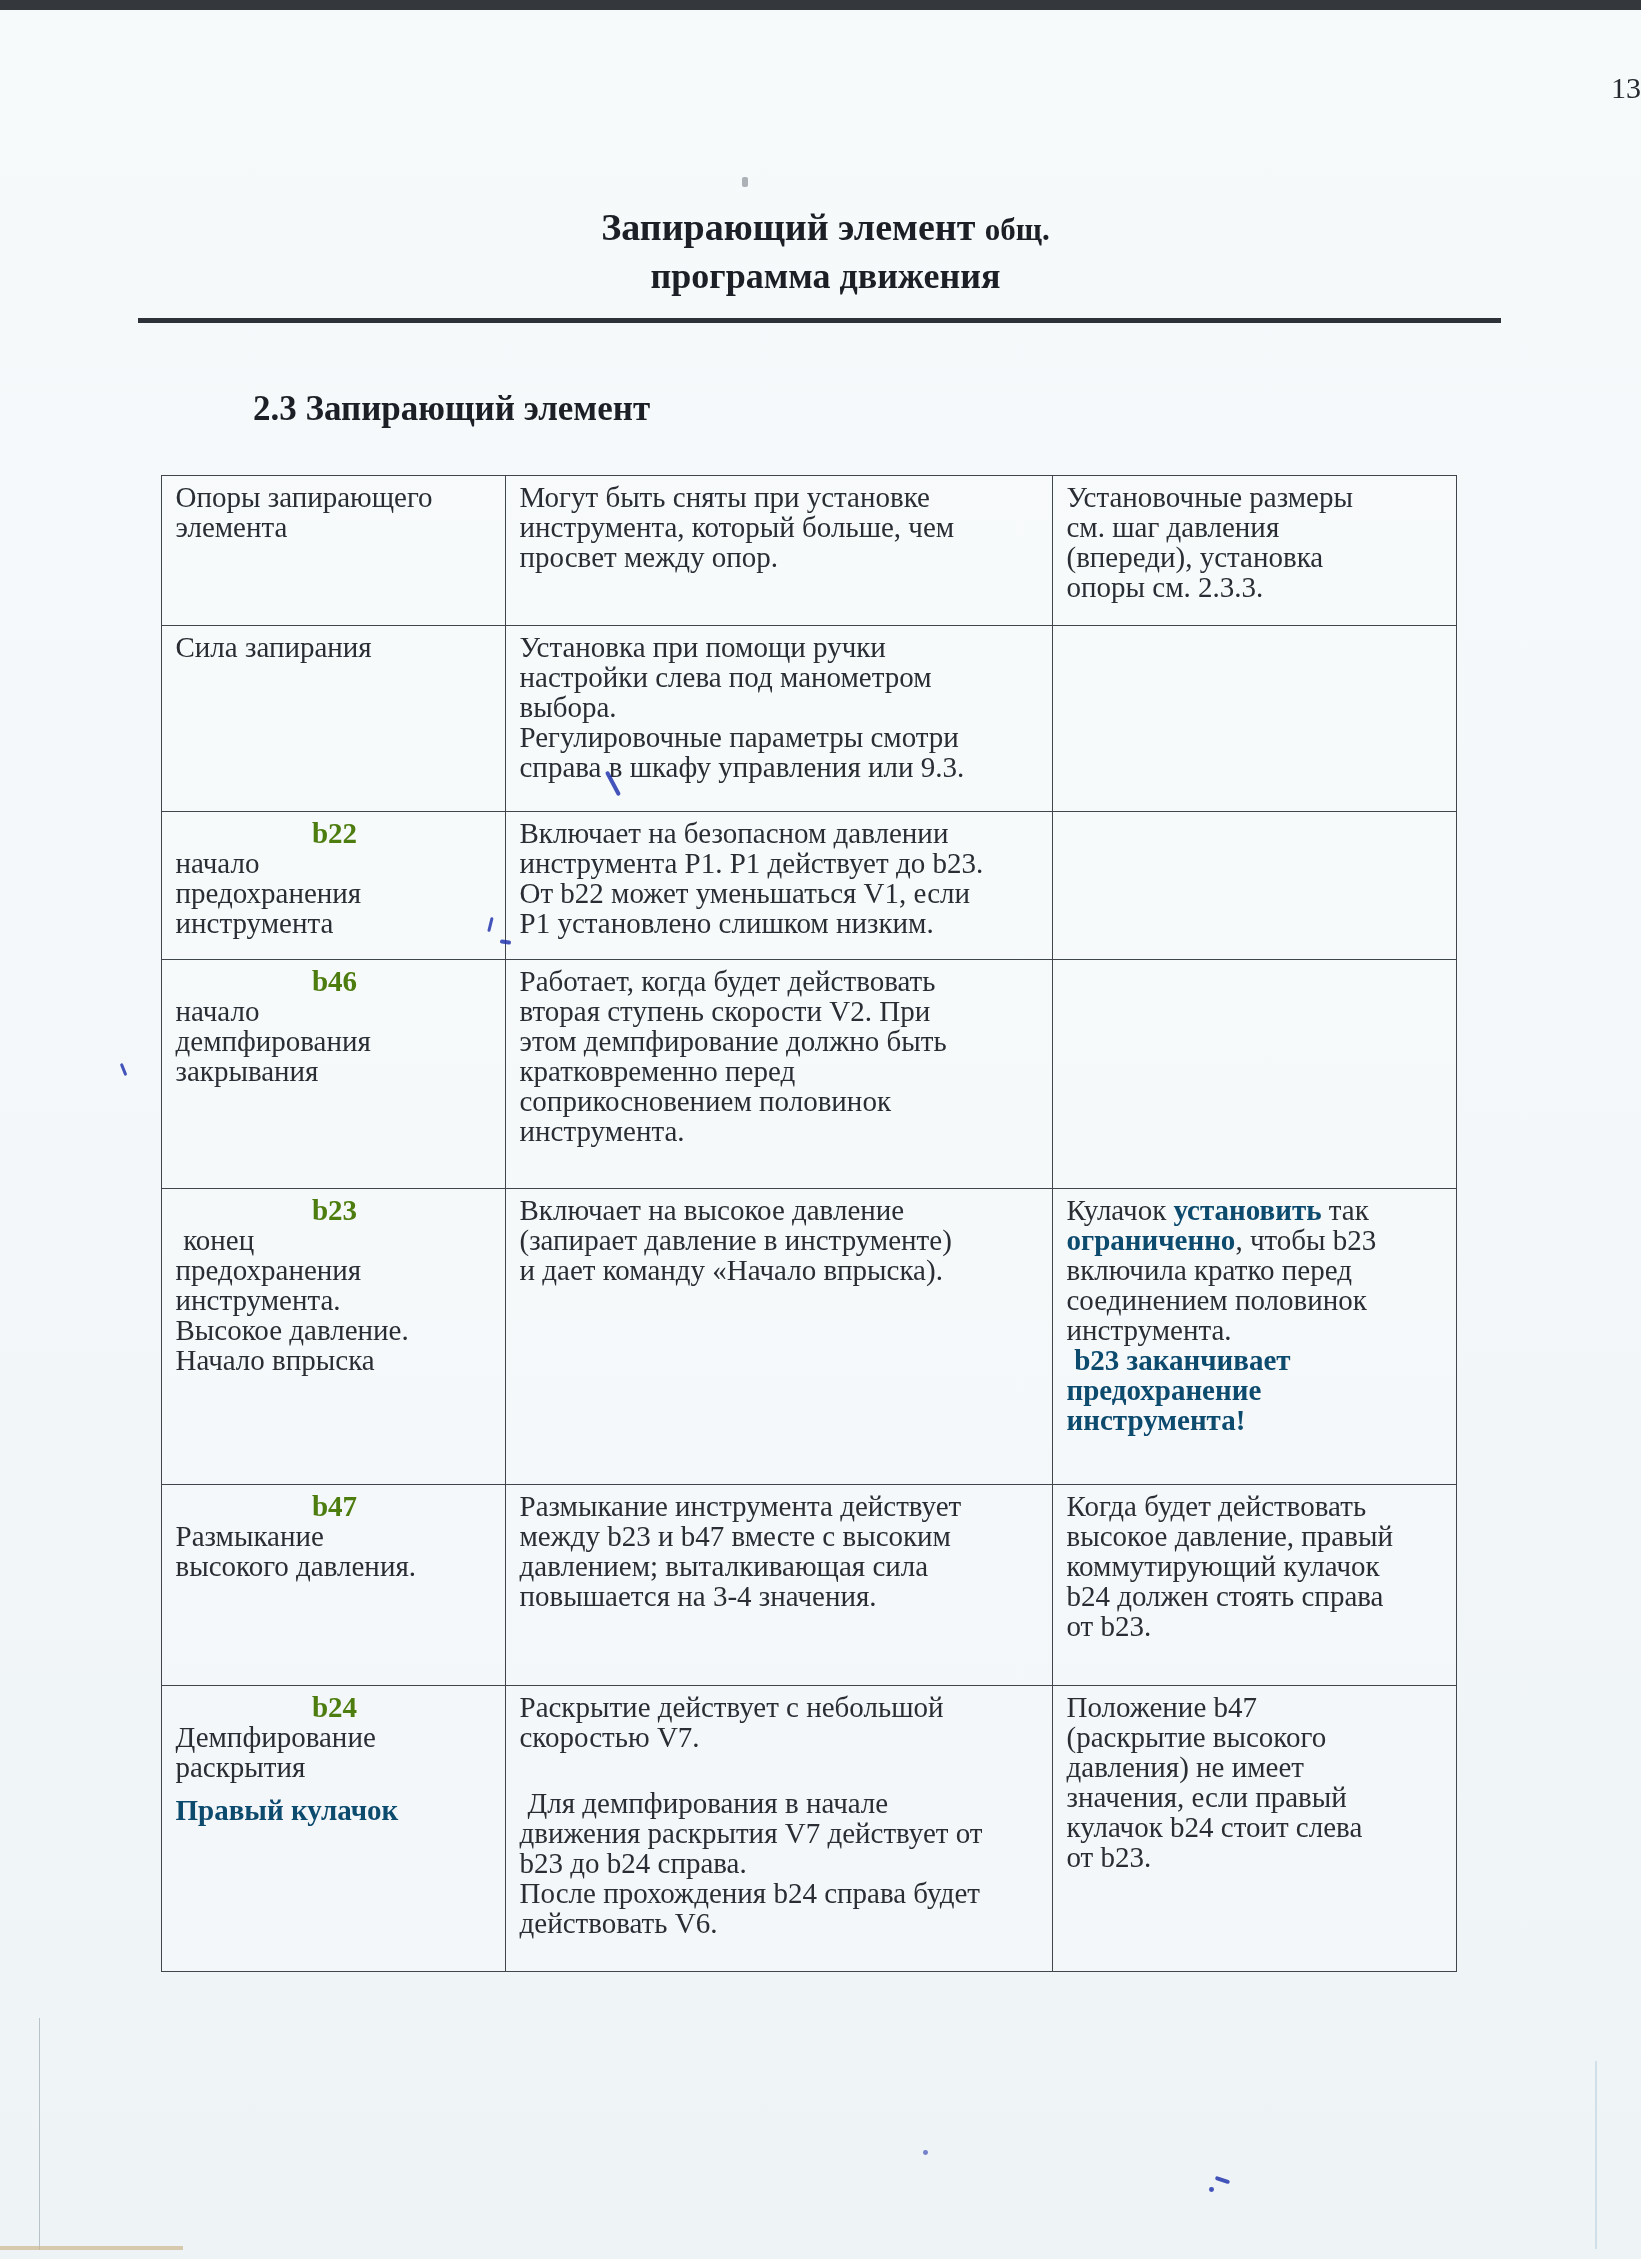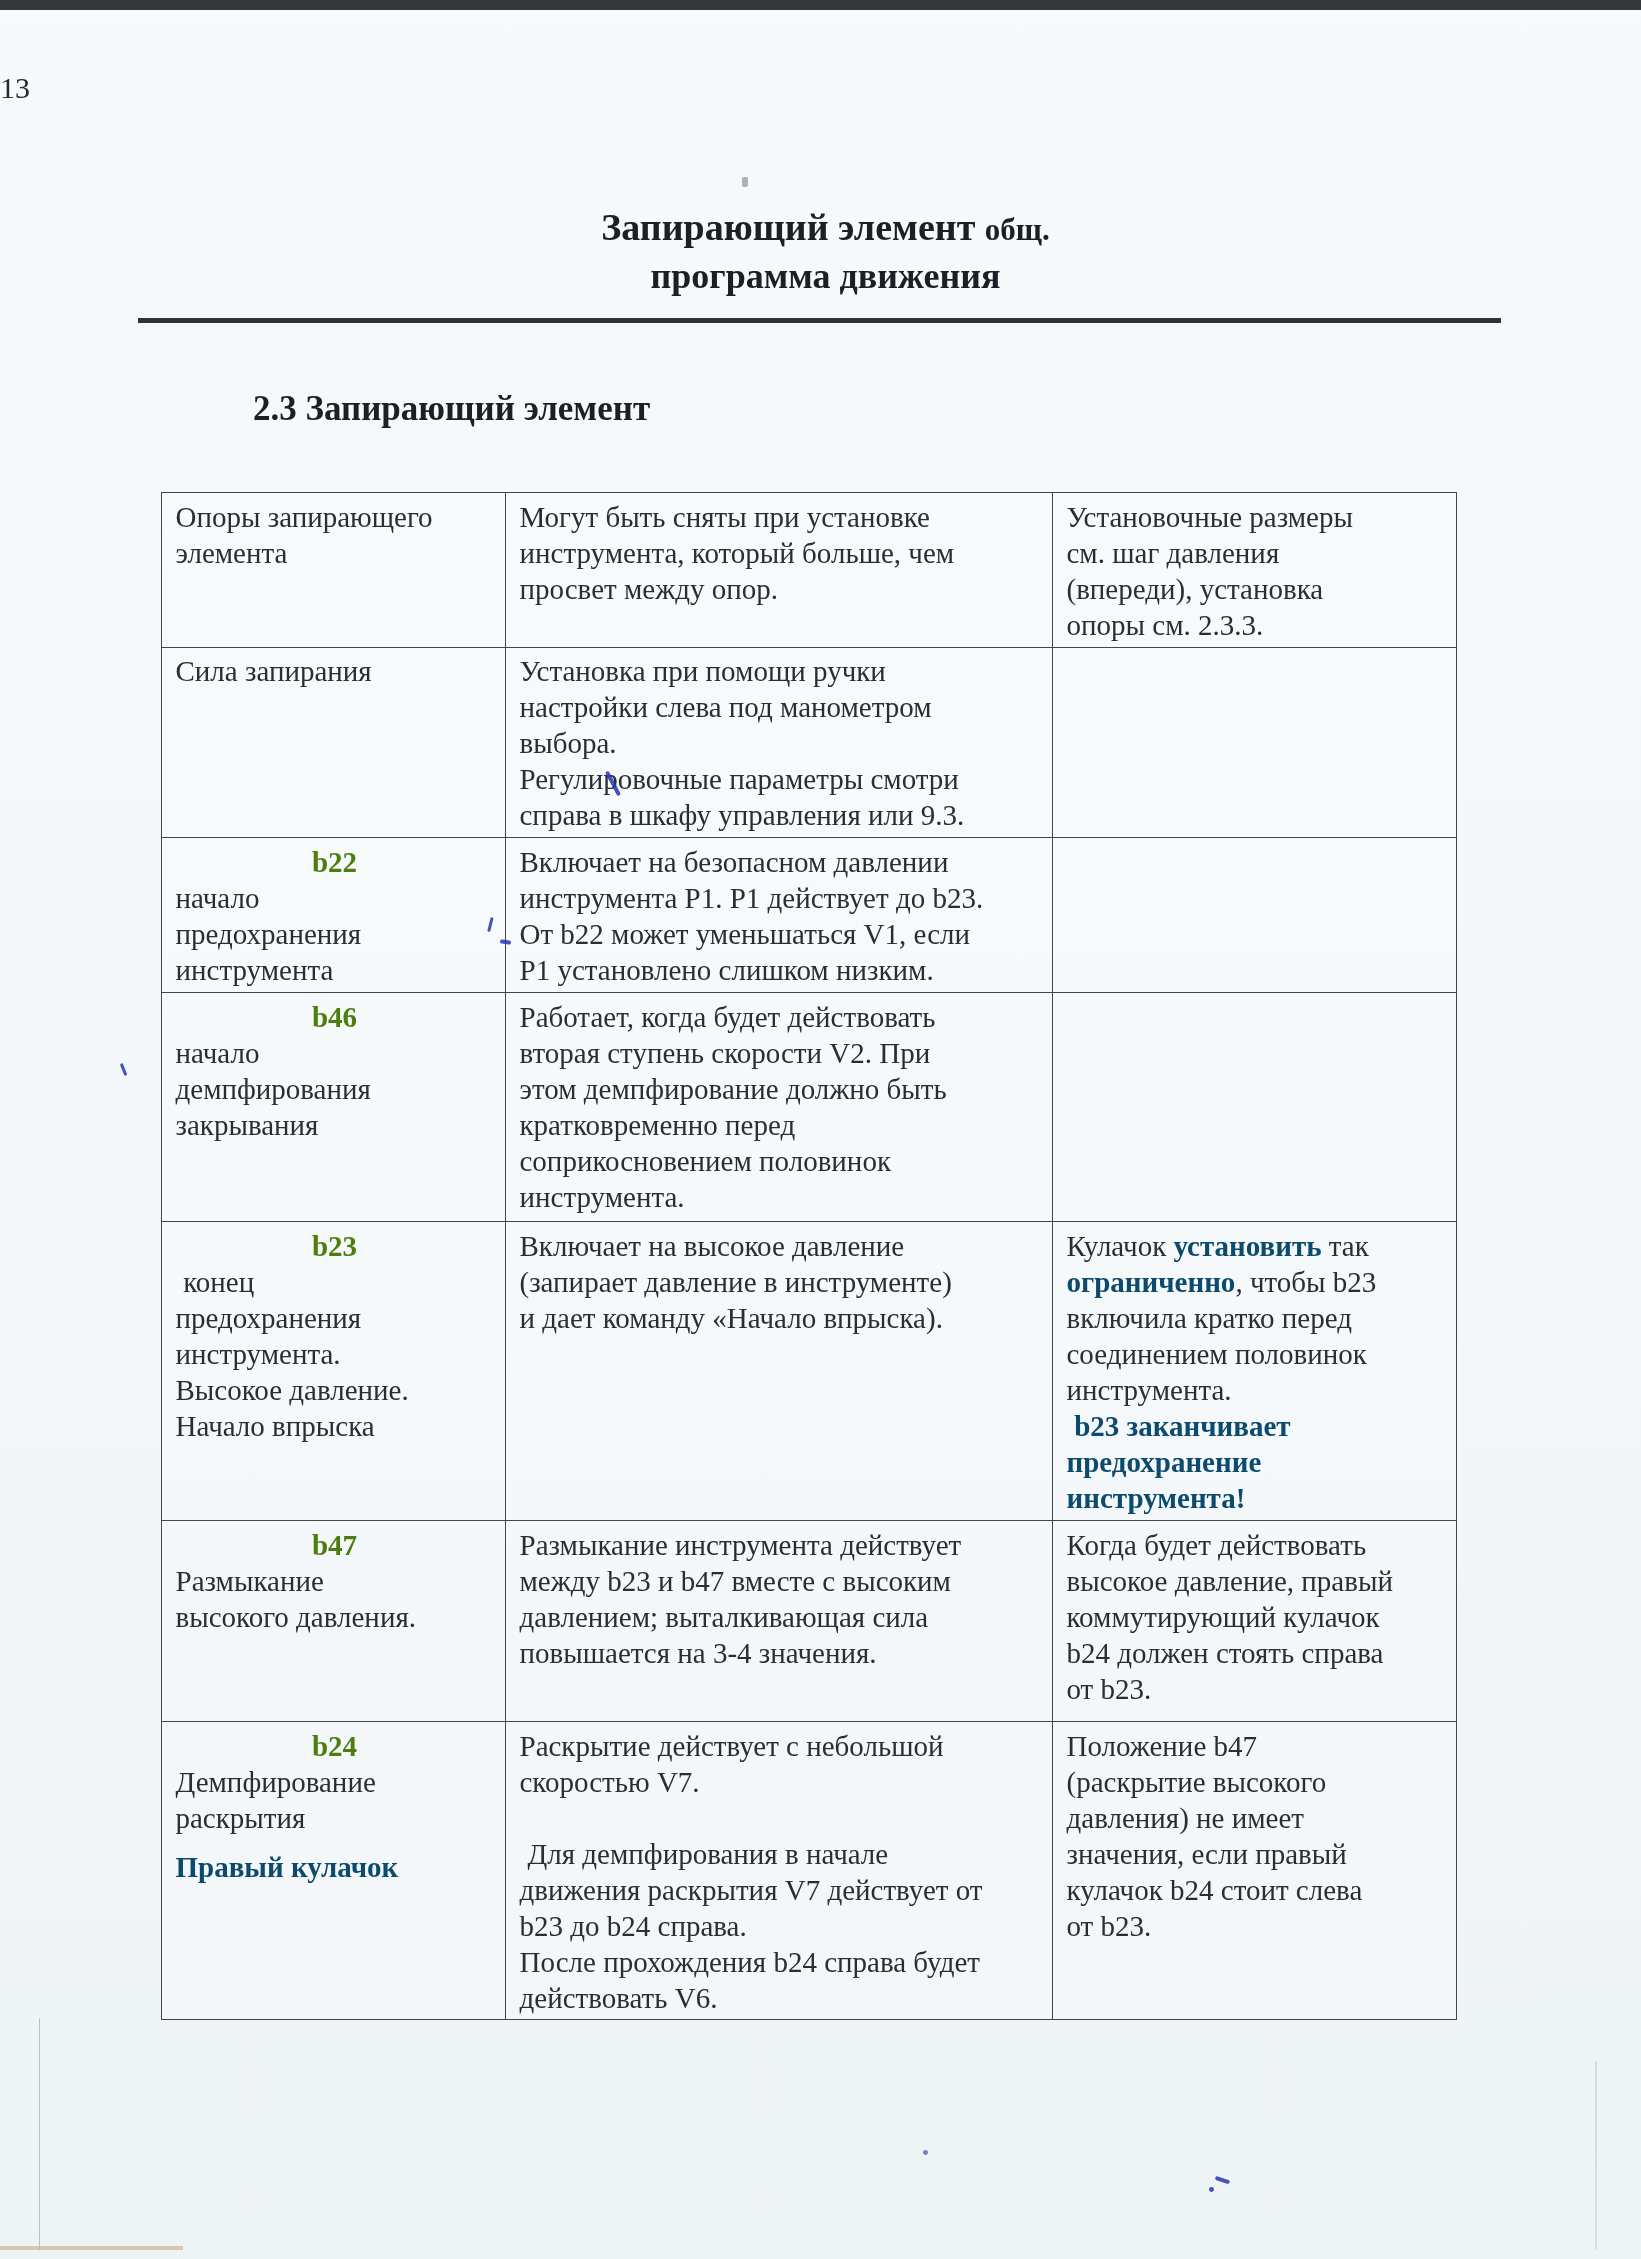--- a/index.html
+++ b/index.html
@@ -2,32 +2,32 @@
 <html><head>
 <meta charset="utf-8">
 <style>
   html,body{margin:0;padding:0;}
   body{
     width:1641px;height:2259px;position:relative;overflow:hidden;
     background:linear-gradient(180deg,#f7fafb 0%,#f3f7f9 55%,#eef3f6 100%);
     font-family:"Liberation Serif",serif;color:#262a30;
   }
   .page{position:absolute;inset:0;}
-  .page-number{position:absolute;top:71px;left:0;width:1641px;text-align:left;font-size:30px;}
+  .page-number{position:absolute;top:71px;left:0;width:1641px;text-align:right;font-size:30px;}
   .doc-title{position:absolute;top:205px;left:0;width:1651px;text-align:center;font-weight:bold;color:#1c2026;}
   .title-line1{font-size:38px;}
   .title-suffix{font-size:31px;}
   .title-line2{font-size:36px;margin-top:5.8px;}
   .title-rule{position:absolute;top:318px;left:138px;width:1363px;height:4.8px;background:#2e333a;}
   .section-heading{position:absolute;top:385px;left:249px;margin:4px;font-size:35px;font-weight:bold;color:#1c2026;}
 
   .spec-table{
-    position:absolute;top:492px;left:161px;width:1295px;
+    position:absolute;top:475px;left:161px;width:1295px;
     border-collapse:collapse;table-layout:fixed;
-    font-size:29px;line-height:36px;color:#2a2e34;
+    font-size:29px;line-height:30px;color:#2a2e34;
   }
   .spec-table td{border:1.9px solid #41464d;vertical-align:top;padding:5.8px 11.6px 3.9px 13.5px;background:rgba(255,255,255,0.25);}
   p{margin:0;}
   .tl{display:block;}
   .code{display:block;font-weight:bold;color:#4d7c0f;text-align:center;}
   .b{font-weight:bold;color:#0c4a6e;}
   .indent{padding-left:7.7px;}
   .gap{margin-top:36px;margin-left:8px;}
   .tgap{margin-top:13.5px;}
   .ph-line1{padding-left:75px;}

